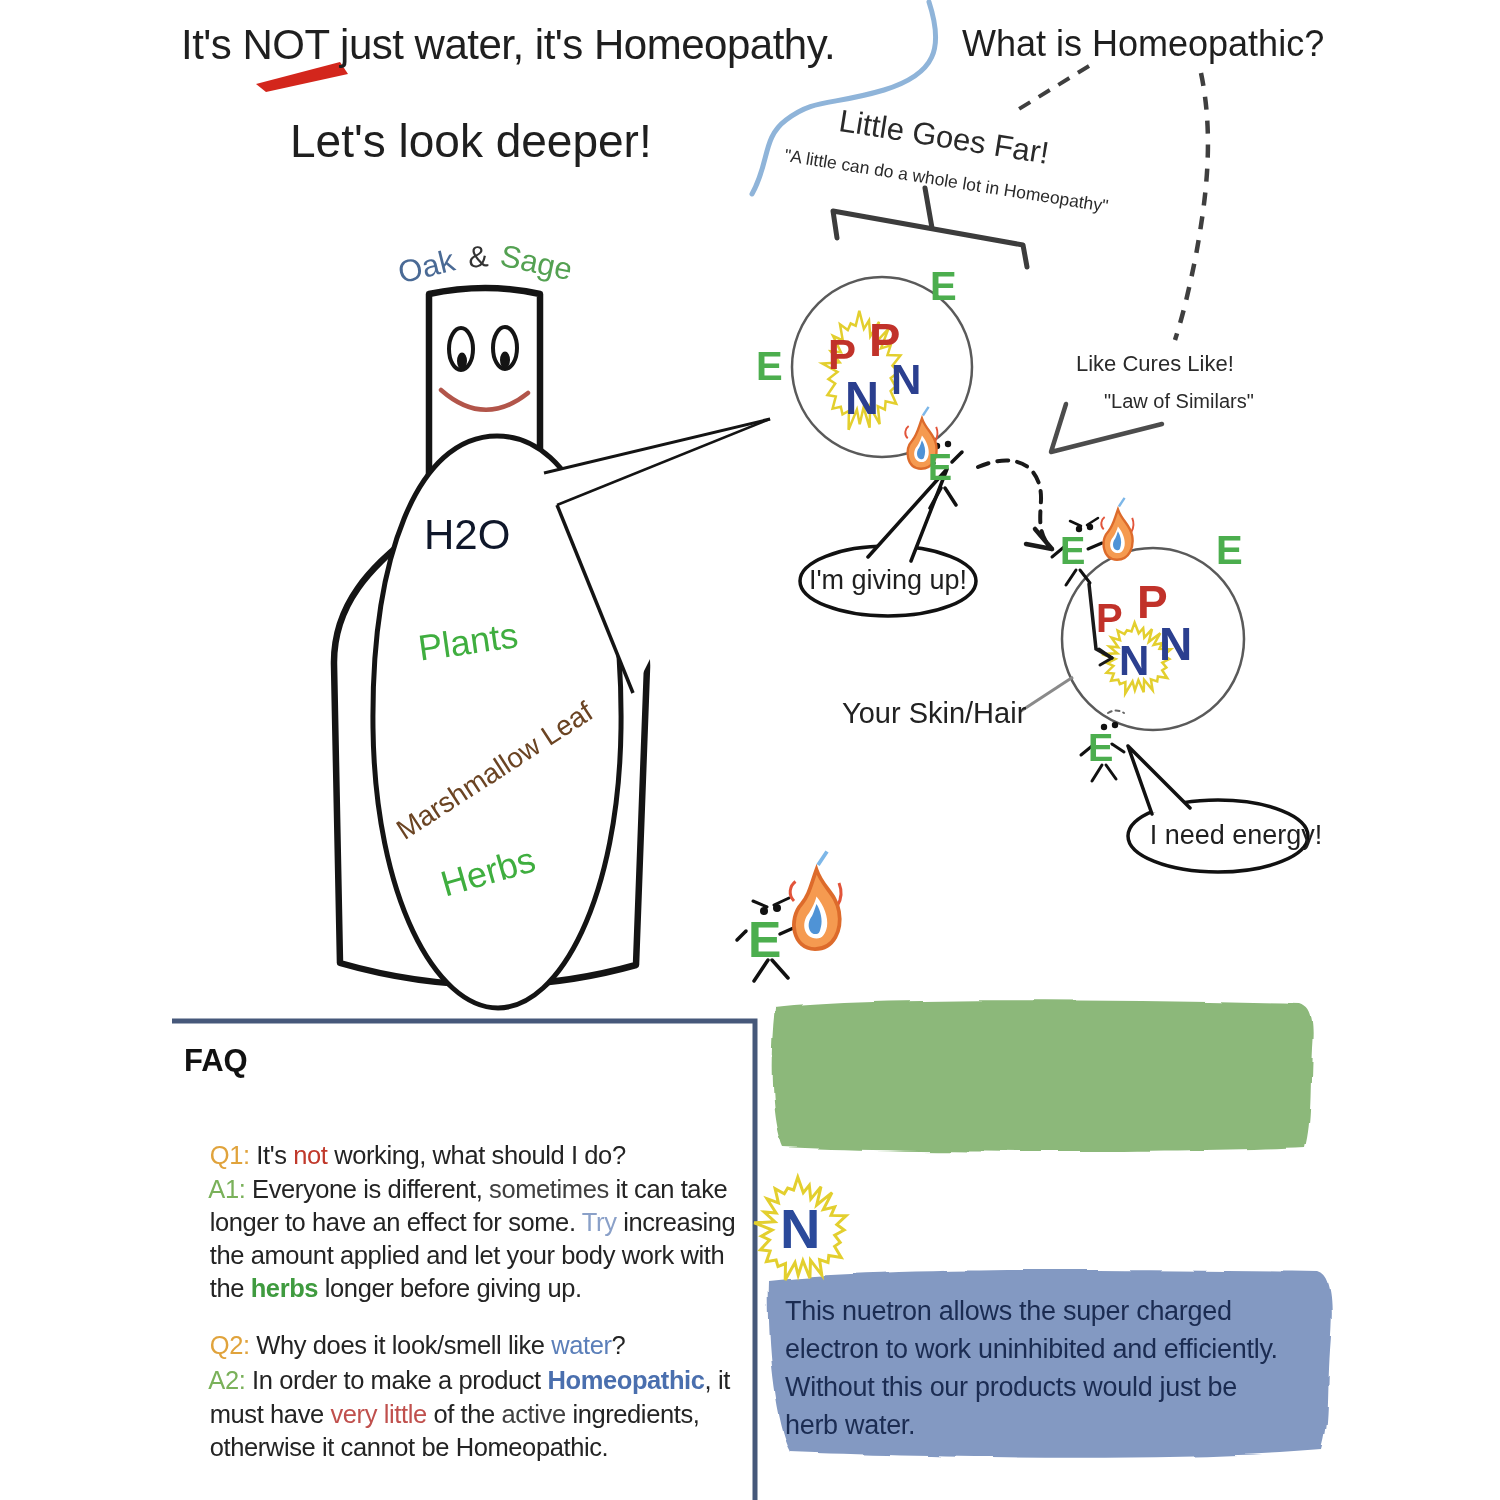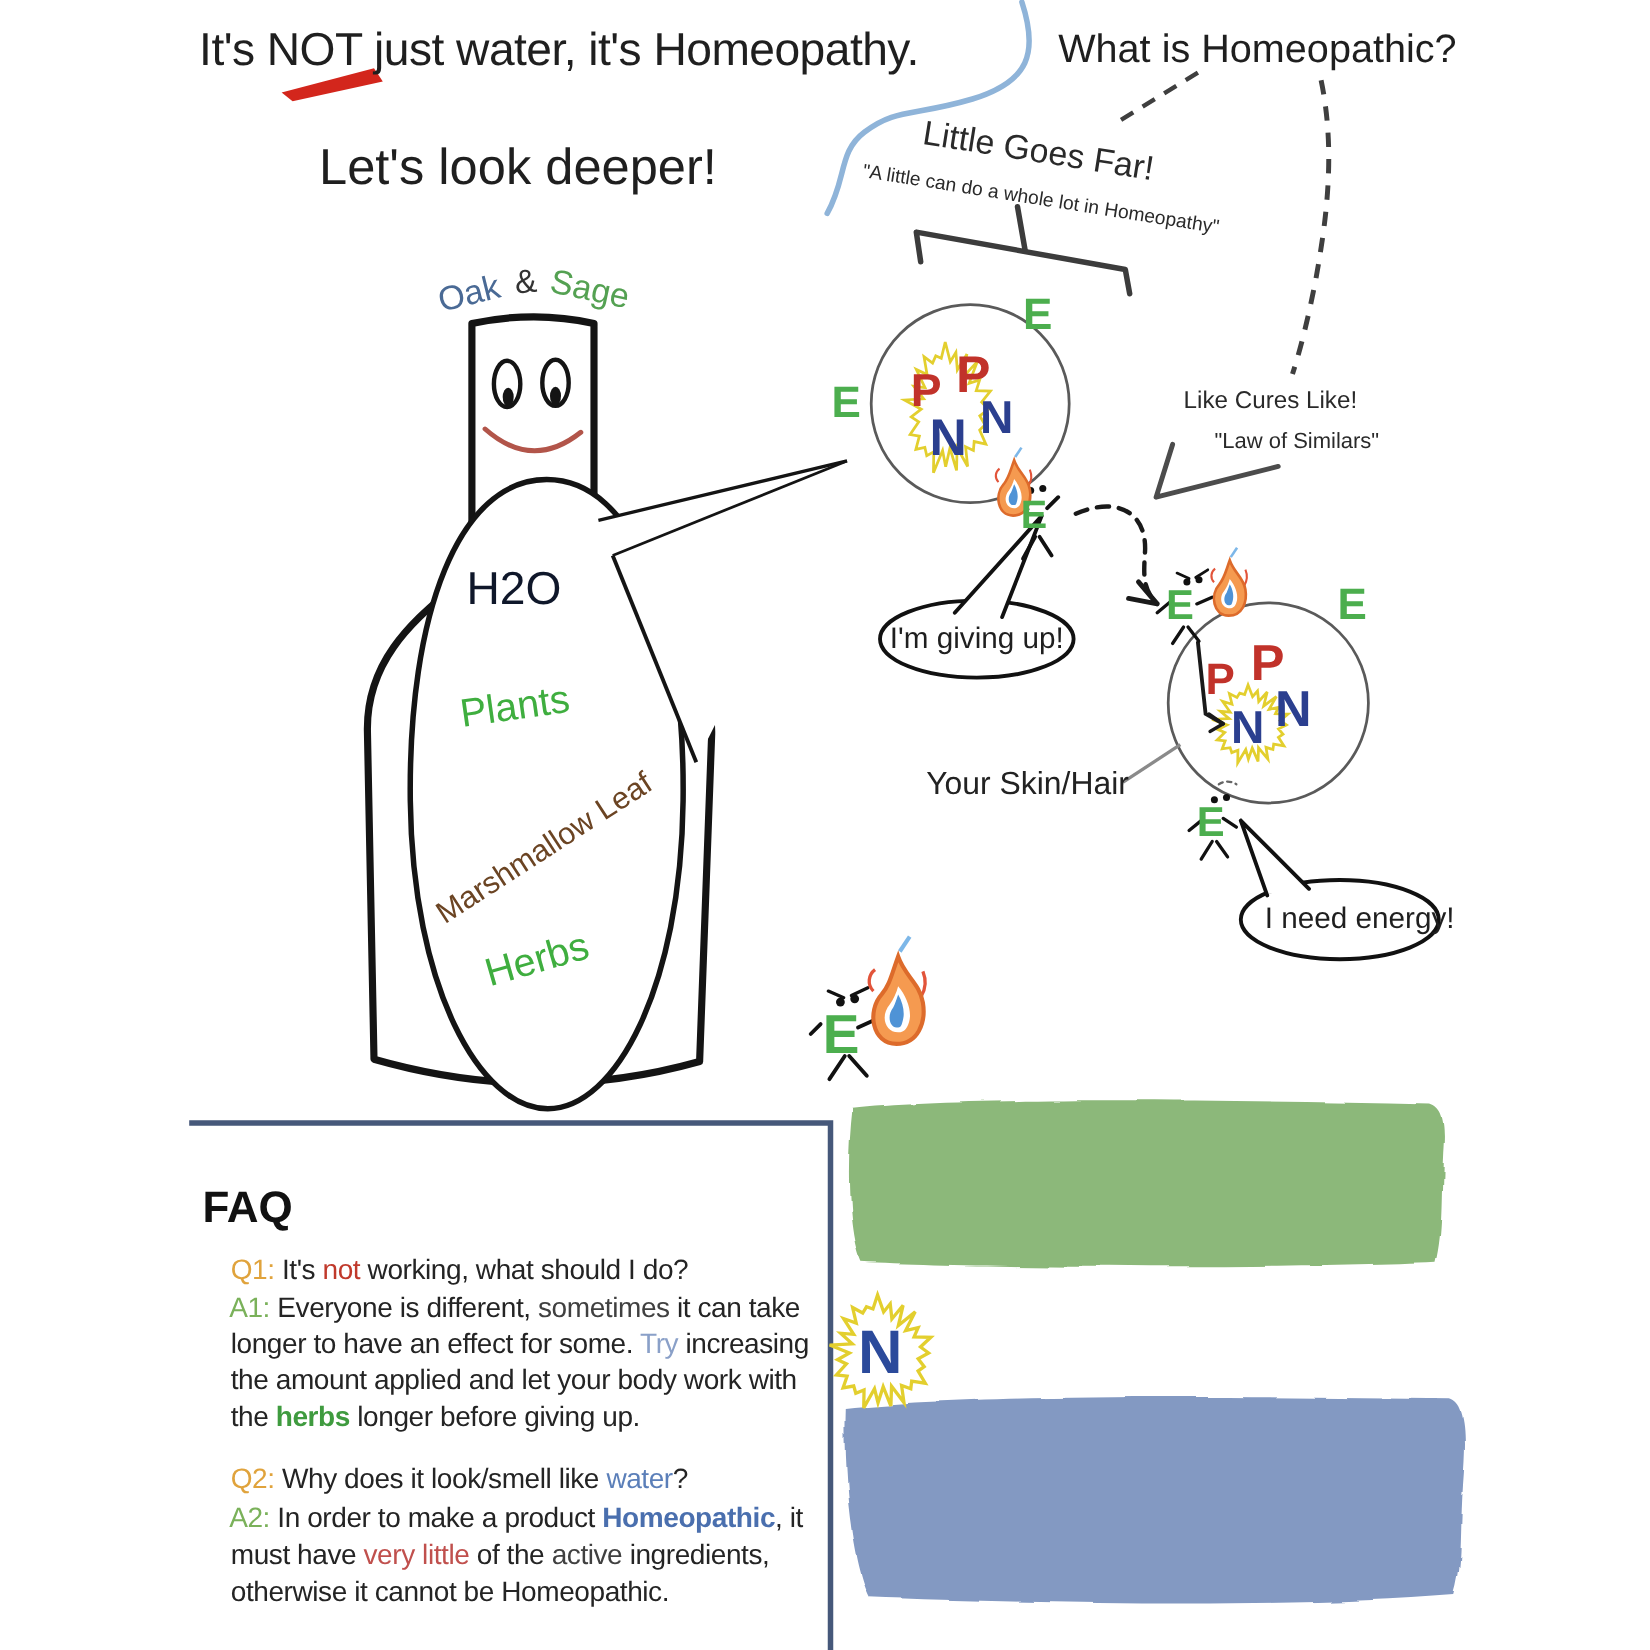--- a/index.html
+++ b/index.html
@@ -144,21 +144,21 @@
 
     <path filter="url(#rough)" d="M776,1008 C860,998 1080,999 1300,1004 C1312,1008 1314,1020 1312,1048 C1310,1090 1312,1120 1305,1148 C1180,1154 900,1153 783,1147 C772,1120 770,1060 776,1008 Z" fill="#8cb87a"></path>
 
     <path filter="url(#rough)" d="M768,1280 C900,1266 1150,1270 1318,1272 C1332,1276 1334,1300 1330,1350 C1327,1395 1330,1425 1322,1450 C1180,1462 950,1458 790,1452 C774,1420 766,1340 768,1280 Z" fill="#8399c2"></path>
 
     <polygon class="scribble" fill="none" stroke="#e3cf2e" stroke-width="3" points="844.2,1230.0 834.7,1235.2 840.2,1242.4 834.6,1246.4 841.2,1257.5 828.8,1255.5 828.0,1262.5 819.6,1259.6 821.8,1275.1 810.5,1260.2 809.9,1278.2 802.9,1260.6 798.2,1275.2 795.0,1262.5 785.2,1280.0 785.5,1263.6 778.0,1266.6 776.1,1260.0 766.4,1261.7 770.1,1251.1 760.3,1249.9 769.5,1239.9 761.4,1236.1 772.2,1230.0 754.2,1222.8 774.8,1221.7 764.2,1212.0 776.1,1213.0 766.9,1198.7 778.4,1202.8 775.1,1188.7 784.3,1193.7 787.7,1188.0 793.6,1190.0 797.8,1177.1 803.3,1192.7 809.3,1185.3 810.8,1199.1 821.0,1186.6 816.7,1205.0 832.0,1192.6 823.3,1209.6 834.7,1207.0 831.0,1215.4 846.2,1215.7 836.8,1224.5"></polygon>
   </svg>
 
   <div class="t" style="left:181px;top:22px;font-size:42px;color:#1f1f1f;letter-spacing:-0.5px;">It's NOT just water, it's Homeopathy.</div>
 
-  <div class="t" style="left:290px;top:116px;font-size:46px;color:#1f1f1f;margin-top:10px;">Let's look deeper!</div>
+  <div class="t" style="left:290px;top:116px;font-size:46px;color:#1f1f1f;">Let's look deeper!</div>
 
   <div class="t" style="left:962px;top:24px;font-size:36px;color:#1f1f1f;">What is Homeopathic?</div>
 
   <div class="t" style="left:842px;top:104px;font-size:31px;color:#2a2a2a;transform:rotate(9deg);transform-origin:left top;">Little Goes Far!</div>
   <div class="t" style="left:786px;top:146px;font-size:17.5px;color:#2a2a2a;transform:rotate(9deg);transform-origin:left top;">"A little can do a whole lot in Homeopathy"</div>
 
   <div class="t" style="left:1076px;top:352px;font-size:22px;color:#2a2a2a;">Like Cures Like!</div>
   <div class="t" style="left:1104px;top:390px;font-size:20px;color:#2a2a2a;">"Law of Similars"</div>
 
   <div class="t" style="left:398px;top:250px;font-size:31px;color:#4a6a95;transform:rotate(-14deg);">Oak</div>
@@ -187,22 +187,26 @@
   <div class="t e-green" style="left:1088px;top:728px;font-size:38px;">E</div>
 
   <div class="t" style="left:800px;top:566px;width:176px;text-align:center;font-size:27px;color:#1f1f1f;">I'm giving up!</div>
   <div class="t" style="left:1128px;top:821px;width:216px;text-align:center;font-size:27px;color:#1f1f1f;">I need energy!</div>
 
   <div class="t" style="left:842px;top:698px;font-size:29px;color:#222;">Your Skin/Hair</div>
 
   <div class="t e-green" style="left:748px;top:913px;font-size:50px;">E</div>
 
   <div class="t letter" style="left:780px;top:1198px;font-size:56px;color:#2b4a9b;">N</div>
-
-  <div class="t" style="left:184px;top:1044px;font-size:40px;font-weight:700;color:#111;margin-top:32px;">FAQ</div>
+  <div class="boxtext" style="left:785px;top:1292px;width:575px;text-align:left;font-size:27px;color:#1b2c52;">This nuetron allows the super charged
+electron to work uninhibited and efficiently.
+Without this our products would just be
+herb water.</div>
+
+  <div class="t" style="left:184px;top:1044px;font-size:31px;font-weight:700;color:#111;">FAQ</div>
 
   <div class="faq-line" style="left:183px;top:1112px;">
     <span class="lab-q">Q1:</span><span> It's </span><span class="hl-not">not</span><span> working, what should I do?</span>
   </div>
 
   <div class="faq-line" style="left:183px;top:1146px;">
     <span class="lab-a">A1:</span><span> Everyone is different, </span><span class="hl-teal">sometimes</span><span> it can take</span>
   </div>
   <div class="faq-line" style="left:183px;top:1179px;">
     <span>longer to have an effect for some. </span><span class="hl-try">Try</span><span> increasing</span>

